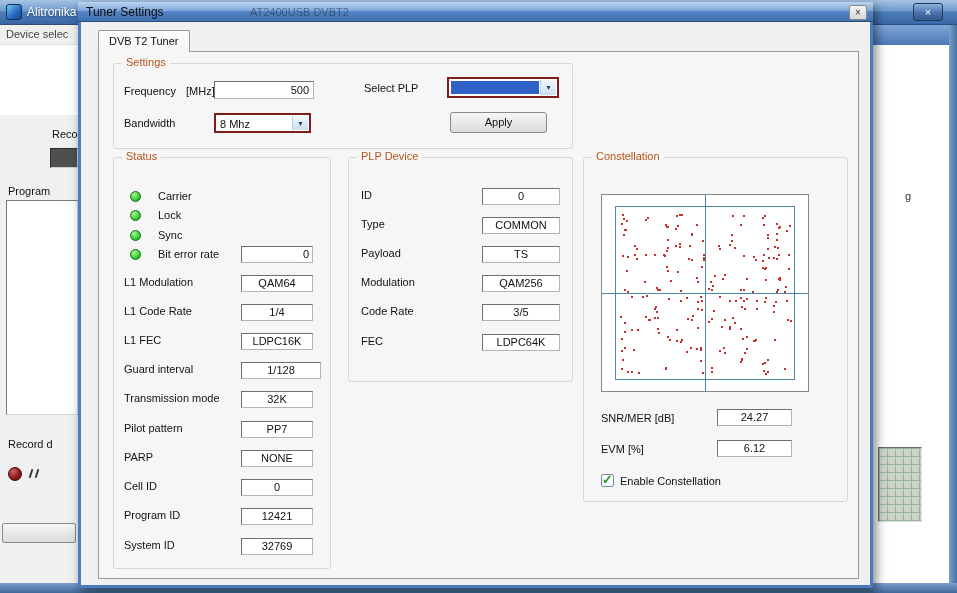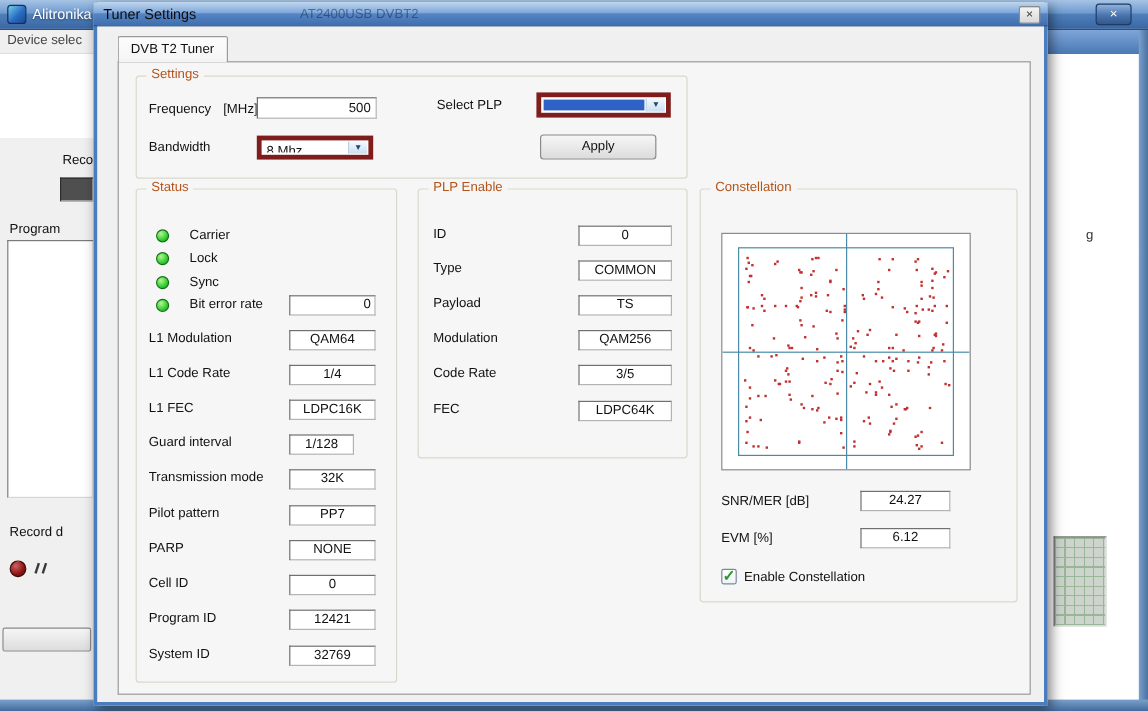--- a/index.html
+++ b/index.html
@@ -67,21 +67,21 @@
   .grp { position:absolute; z-index:3; border:1px solid #d9d9cb; border-radius:3px; }
   .gtitle { position:absolute; top:-8px; left:8px; background:#f6f6f6; padding:0 4px; color:#b5541a; white-space:nowrap; }
 
   .lbl { position:absolute; white-space:nowrap; color:#111; }
   .tbox { position:absolute; height:17px; background:#fff; font-size:11px; line-height:15px;
     border:1px solid; border-color:#707070 #b4b4b4 #b4b4b4 #707070; text-align:center; color:#111;
     padding:0 3px; overflow:hidden; }
   .tbox.right { text-align:right; }
   input.field { position:absolute; height:18px; background:#fff; font-family:"Liberation Sans",sans-serif;
     font-size:11px; border:1px solid; border-color:#707070 #b4b4b4 #b4b4b4 #707070; text-align:right; padding:0 4px; color:#111; }
-  .combo { position:absolute; background:#fff; border:4px solid #7f1d1d; cursor:pointer; }
+  .combo { position:absolute; background:#fff; border:2px solid #7f1d1d; cursor:pointer; }
   .combo .ctext { position:absolute; left:4px; top:2px; right:18px; bottom:2px; line-height:15px; overflow:hidden; white-space:nowrap; }
   .combo .cfill { position:absolute; left:2px; top:2px; right:18px; bottom:2px; background:#2f62c6; }
   .combo .cbtn { position:absolute; right:1px; top:1px; bottom:1px; width:16px;
     background:linear-gradient(#f3f9fe,#cbdff0); border-left:1px solid #b8cfe0;
     display:flex; align-items:center; justify-content:center; font-size:7px; color:#23456a; }
   .btn { position:absolute; background:linear-gradient(#f6f6f6,#dcdcdc); border:1px solid #8a8a8a;
     border-radius:3px; text-align:center; cursor:pointer; color:#111; }
   .led { position:absolute; width:11px; height:11px; border-radius:50%;
     background: radial-gradient(circle at 35% 30%, #b2f892, #35cc35 60%, #18991a); border:1px solid #127012; }
 
@@ -174,37 +174,37 @@
         <span class="lbl" style="left:44px;top:90px">Bit error rate</span>
         <div class="tbox right" style="left:127px;top:88px;width:72px">0</div>
 
         <span class="lbl" style="left:10px;top:118px">L1 Modulation</span>
         <div class="tbox" style="left:127px;top:117px;width:72px">QAM64</div>
         <span class="lbl" style="left:10px;top:147px">L1 Code Rate</span>
         <div class="tbox" style="left:127px;top:146px;width:72px">1/4</div>
         <span class="lbl" style="left:10px;top:176px">L1 FEC</span>
         <div class="tbox" style="left:127px;top:175px;width:72px">LDPC16K</div>
         <span class="lbl" style="left:10px;top:205px">Guard interval</span>
-        <div class="tbox" style="left:127px;top:204px;width:54px">1/128</div>
+        <div class="tbox" style="left:127px;top:204px;width:80px">1/128</div>
         <span class="lbl" style="left:10px;top:234px">Transmission mode</span>
         <div class="tbox" style="left:127px;top:233px;width:72px">32K</div>
         <span class="lbl" style="left:10px;top:264px">Pilot pattern</span>
         <div class="tbox" style="left:127px;top:263px;width:72px">PP7</div>
         <span class="lbl" style="left:10px;top:293px">PARP</span>
         <div class="tbox" style="left:127px;top:292px;width:72px">NONE</div>
         <span class="lbl" style="left:10px;top:322px">Cell ID</span>
         <div class="tbox" style="left:127px;top:321px;width:72px">0</div>
         <span class="lbl" style="left:10px;top:351px">Program ID</span>
         <div class="tbox" style="left:127px;top:350px;width:72px">12421</div>
         <span class="lbl" style="left:10px;top:381px">System ID</span>
         <div class="tbox" style="left:127px;top:380px;width:72px">32769</div>
       </div>
 
       <div class="grp" style="left:267px;top:135px;width:225px;height:225px">
-        <span class="gtitle">PLP Enable</span>
+        <span class="gtitle">PLP Device</span>
         <span class="lbl" style="left:12px;top:31px">ID</span>
         <div class="tbox" style="left:133px;top:30px;width:78px">0</div>
         <span class="lbl" style="left:12px;top:60px">Type</span>
         <div class="tbox" style="left:133px;top:59px;width:78px">COMMON</div>
         <span class="lbl" style="left:12px;top:89px">Payload</span>
         <div class="tbox" style="left:133px;top:88px;width:78px">TS</div>
         <span class="lbl" style="left:12px;top:118px">Modulation</span>
         <div class="tbox" style="left:133px;top:117px;width:78px">QAM256</div>
         <span class="lbl" style="left:12px;top:147px">Code Rate</span>
         <div class="tbox" style="left:133px;top:146px;width:78px">3/5</div>

